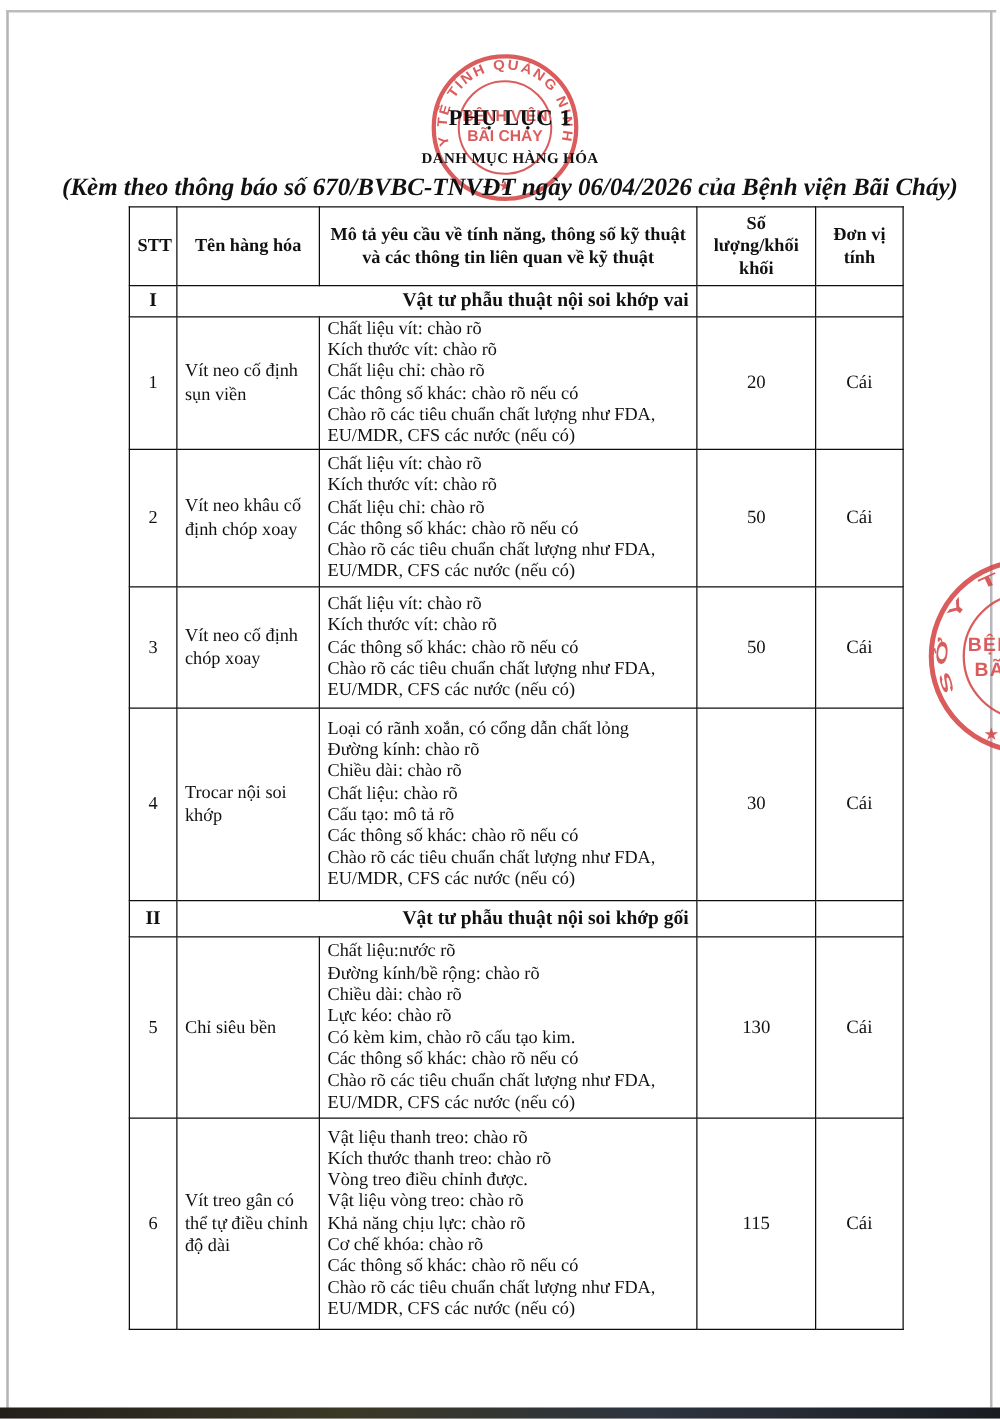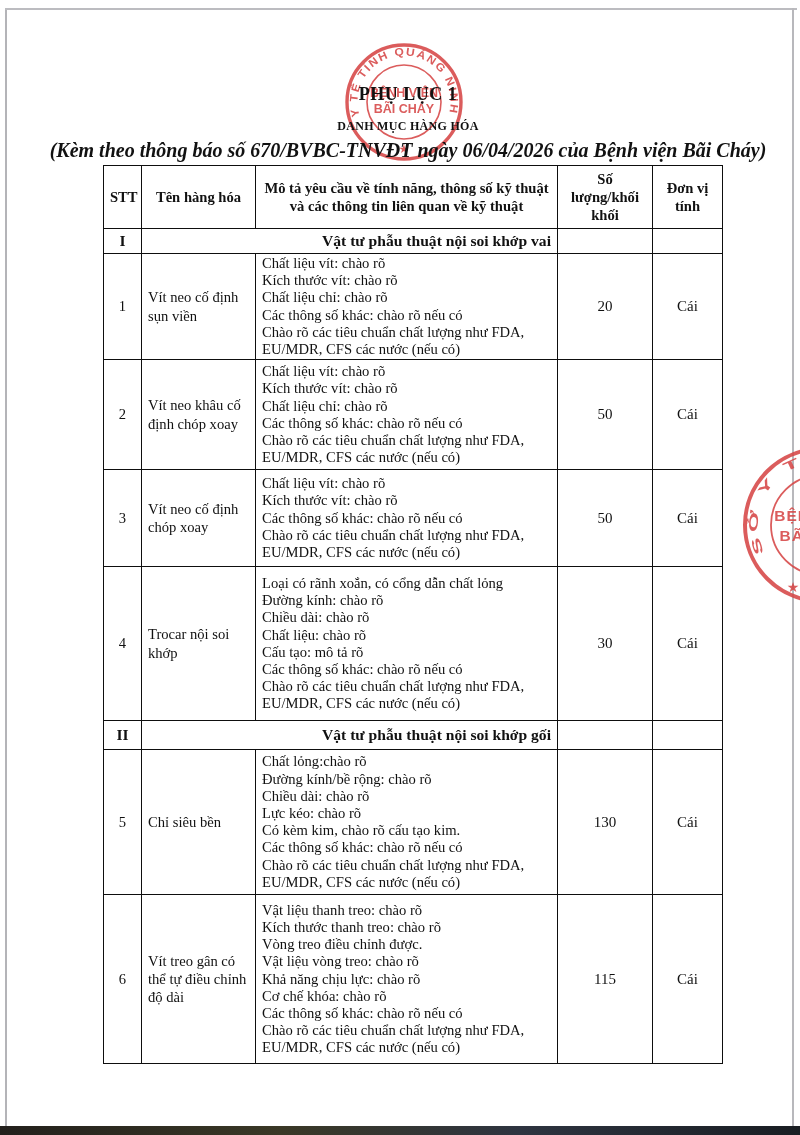--- a/index.html
+++ b/index.html
@@ -191,21 +191,21 @@
         <td class="c">II</td>
         <td class="sec-title" colspan="2">Vật tư phẫu thuật nội soi khớp gối</td>
         <td></td>
         <td></td>
       </tr>
 
       <tr style="height:145px">
         <td class="c">5</td>
         <td class="name-cell">Chỉ siêu bền</td>
         <td class="desc-cell">
-            <div class="desc-line">Chất lỏng:chào rõ</div>
+            <div class="desc-line">Chất liệu:nước rõ</div>
             <div class="desc-line">Đường kính/bề rộng: chào rõ</div>
             <div class="desc-line">Chiều dài: chào rõ</div>
             <div class="desc-line">Lực kéo: chào rõ</div>
             <div class="desc-line">Có kèm kim, chào rõ cấu tạo kim.</div>
             <div class="desc-line">Các thông số khác: chào rõ nếu có</div>
             <div class="desc-line">Chào rõ các tiêu chuẩn chất lượng như FDA,</div>
             <div class="desc-line">EU/MDR, CFS các nước (nếu có)</div>
           </td>
         <td class="qty-cell">130</td>
         <td class="unit-cell">Cái</td>

